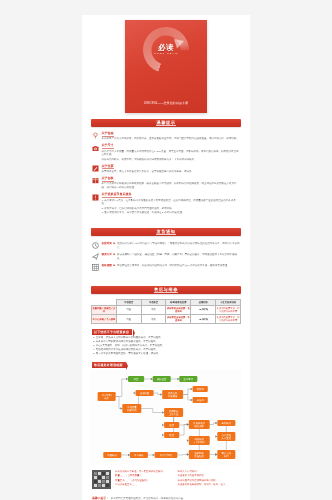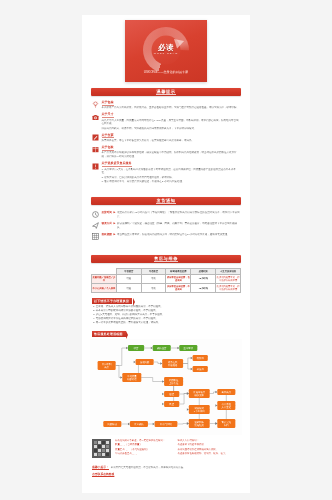--- a/index.html
+++ b/index.html
@@ -15,21 +15,21 @@
   .page { position:relative; width:332px; height:500px; }
   .sheet {
     position:absolute; left:82px; top:15px;
     width:168px; min-height:478px;
     background:#ffffff;
   }
 
   
   .hero {
     position:relative;
-    width:82px; height:62px;
+    width:82px; height:93px;
     margin:5px auto 0;
     background:linear-gradient(160deg,#e2574a 0%,#d8412f 45%,#cc3625 100%);
     box-shadow:0 1px 3px rgba(0,0,0,.18);
     overflow:hidden;
   }
   .hero-ring {
     position:absolute; left:50%; top:30px;
     transform:translate(-50%,-50%);
     width:46px; height:46px; border-radius:50%;
     background:

